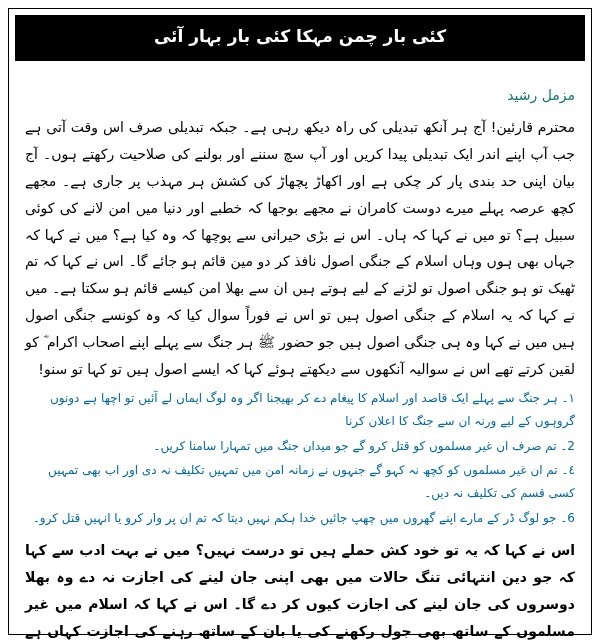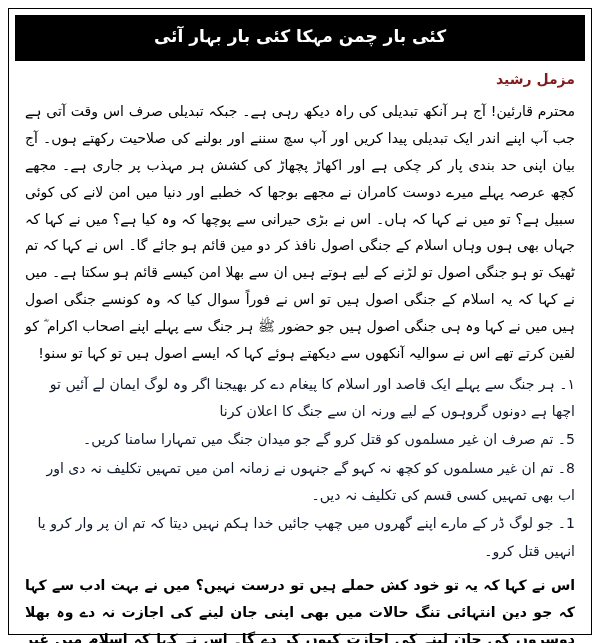--- a/index.html
+++ b/index.html
@@ -57,23 +57,23 @@
     color: #ffffff;
   }
   .body-area {
     padding: 9px 10px 4px 10px;
     box-sizing: border-box;
     direction: rtl;
     text-align: right;
   }
   .byline {
     font-size: 14px;
-    font-weight: bold;
-    color: #7f1d1d;
-    margin: 0 0 9px 0;
+    font-weight: normal;
+    color: #0f766e;
+    margin: 16px 0 9px 0;
     line-height: 1.4;
     direction: rtl;
   }
   .para {
     font-size: 14px;
     line-height: 1.92;
     color: #000000;
     margin: 0 0 1px 0;
     direction: rtl;
     text-align: justify;
@@ -82,23 +82,23 @@
   .para.justified {
     text-align: justify;
   }
   .list {
     margin: 4px 0 4px 0;
     padding: 0;
     list-style: none;
     direction: rtl;
   }
   .list li {
-    font-size: 14px;
+    font-size: 12px;
     line-height: 1.95;
-    color: #0f172a;
+    color: #0369a1;
     margin: 0 0 1px 0;
     direction: rtl;
     text-align: right;
   }
   .closing {
     margin-top: 7px;
   }
   .closing .para {
     margin-bottom: 16px;
     font-weight: bold;
@@ -116,23 +116,23 @@
       </div>
 
       <div class="body-area">
 
         <div class="byline">مزمل رشید</div>
 
         <p class="para justified">محترم قارئین! آج ہر آنکھ تبدیلی کی راہ دیکھ رہی ہے۔ جبکہ تبدیلی صرف اس وقت آتی ہے جب آپ اپنے اندر ایک تبدیلی پیدا کریں اور آپ سچ سننے اور بولنے کی صلاحیت رکھتے ہوں۔ آج بیان اپنی حد بندی پار کر چکی ہے اور اکھاڑ پچھاڑ کی کشش ہر مہذب پر جاری ہے۔ مجھے کچھ عرصہ پہلے میرے دوست کامران نے مجھے بوجھا کہ خطبے اور دنیا میں امن لانے کی کوئی سبیل ہے؟ تو میں نے کہا کہ ہاں۔ اس نے بڑی حیرانی سے پوچھا کہ وہ کیا ہے؟ میں نے کہا کہ جہاں بھی ہوں وہاں اسلام کے جنگی اصول نافذ کر دو مین قائم ہو جائے گا۔ اس نے کہا کہ تم ٹھیک تو ہو جنگی اصول تو لڑنے کے لیے ہوتے ہیں ان سے بھلا امن کیسے قائم ہو سکتا ہے۔ میں نے کہا کہ یہ اسلام کے جنگی اصول ہیں تو اس نے فوراً سوال کیا کہ وہ کونسے جنگی اصول ہیں میں نے کہا وہ ہی جنگی اصول ہیں جو حضور ﷺ ہر جنگ سے پہلے اپنے اصحاب اکرام ؓ کو لقین کرتے تھے اس نے سوالیہ آنکھوں سے دیکھتے ہوئے کہا کہ ایسے اصول ہیں تو کہا تو سنو!</p>
 
         <ul class="list">
           <li>١۔ ہر جنگ سے پہلے ایک قاصد اور اسلام کا پیغام دے کر بھیجنا اگر وہ لوگ ایمان لے آئیں تو اچھا ہے دونوں گروہوں کے لیے ورنہ ان سے جنگ کا اعلان کرنا</li>
-          <li>5۔ تم صرف ان غیر مسلموں کو قتل کرو گے جو میدان جنگ میں تمہارا سامنا کریں۔</li>
-          <li>8۔ تم ان غیر مسلموں کو کچھ نہ کہو گے جنہوں نے زمانہ امن میں تمہیں تکلیف نہ دی اور اب بھی تمہیں کسی قسم کی تکلیف نہ دیں۔</li>
-          <li>1۔ جو لوگ ڈر کے مارے اپنے گھروں میں چھپ جائیں خدا ہکم نہیں دیتا کہ تم ان پر وار کرو یا انہیں قتل کرو۔</li>
+          <li>2۔ تم صرف ان غیر مسلموں کو قتل کرو گے جو میدان جنگ میں تمہارا سامنا کریں۔</li>
+          <li>٤۔ تم ان غیر مسلموں کو کچھ نہ کہو گے جنہوں نے زمانہ امن میں تمہیں تکلیف نہ دی اور اب بھی تمہیں کسی قسم کی تکلیف نہ دیں۔</li>
+          <li>6۔ جو لوگ ڈر کے مارے اپنے گھروں میں چھپ جائیں خدا ہکم نہیں دیتا کہ تم ان پر وار کرو یا انہیں قتل کرو۔</li>
         </ul>
 
         <div class="closing">
           <p class="para justified">اس نے کہا کہ یہ تو خود کش حملے ہیں تو درست نہیں؟ میں نے بہت ادب سے کہا کہ جو دین انتہائی تنگ حالات میں بھی اپنی جان لینے کی اجازت نہ دے وہ بھلا دوسروں کی جان لینے کی اجازت کیوں کر دے گا۔ اس نے کہا کہ اسلام میں غیر مسلموں کے ساتھ بھی جول رکھنے کی یا بان کے ساتھ رہنے کی اجازت کہاں ہے میں نے کہا کہ یہ بھی اگر آج کے چودہ سو سال پہلے حد ہدیہ ہو سکتا ہے تو آج کیوں نہیں۔</p>
         </div>
 
       </div>
 
     </div>
   </div>

